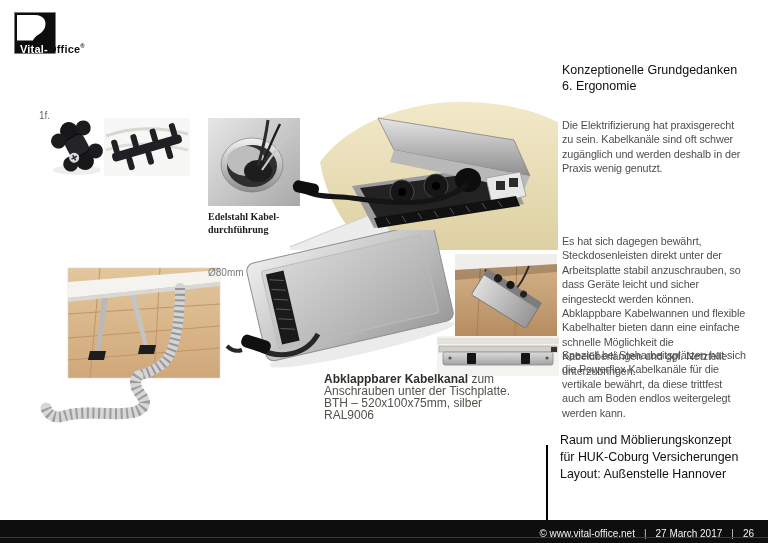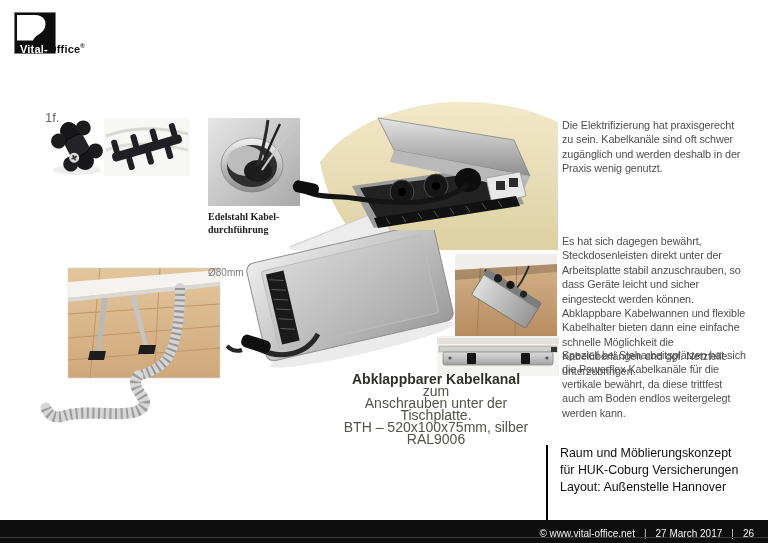--- a/index.html
+++ b/index.html
@@ -11,35 +11,35 @@
 
   
   .logo{left:14px;top:12px;width:160px;height:48px;}
   .logo svg{position:absolute;left:0;top:0;}
   .logo-text{position:absolute;left:6px;top:31px;font-weight:bold;font-size:11px;letter-spacing:0.2px;white-space:nowrap;}
   .lt-white{color:#ffffff;}
   .lt-black{color:#111111;}
   .lt-black sup{font-size:6px;}
 
   
-  .tiny-note{left:45px;top:110px;font-size:13px;color:#666;}
+  .tiny-note{left:39px;top:110px;font-size:10px;color:#666;}
   .grommet-caption{left:208px;top:210px;width:100px;line-height:13px;}
   .grommet-caption .b{font-weight:bold;font-size:10px;color:#1d1d1d;display:block;font-family:Liberation Serif, serif;}
   .grommet-caption .s{font-size:10px;color:#7a7a7a;display:block;margin-top:30px;}
-  .channel-caption{left:338px;top:373px;width:196px;text-align:center;font-size:14px;line-height:12px;color:#52524a;}
+  .channel-caption{left:324px;top:373px;width:196px;text-align:left;font-size:12px;line-height:12px;color:#52524a;}
   .channel-caption .b{font-weight:bold;color:#30302b;}
 
   
   .article-title{left:562px;top:62px;width:190px;font-size:12.5px;line-height:16px;color:#0f0f0f;font-weight:500;}
   .article-title div{display:block;}
   .para{left:562px;width:186px;font-size:10.8px;line-height:14.4px;color:#4e4e4e;letter-spacing:-0.1px;}
   .p1{top:118px;}
   .p2{top:193px;margin-top:41px;}
   .p3{top:348px;}
-  .project-info{left:560px;top:445px;width:190px;font-size:12.4px;line-height:17px;color:#101010;}
+  .project-info{left:560px;top:432px;width:190px;font-size:12.4px;line-height:17px;color:#101010;}
   .divider-line{left:546px;top:445px;width:2px;height:75px;background:#000;}
 
   
   .footer-bar{
     left:0;top:520px;width:768px;height:23px;background:#0e0e0e;color:#f2f2f2;
     display:flex;align-items:center;justify-content:flex-end;gap:9px;
     font-size:10px;padding-top:4px;box-sizing:border-box;padding-right:14px;
   }
   .footer-bar span{white-space:nowrap;}
   .footer-sep{color:#cfcfcf;}
@@ -264,20 +264,24 @@
     <span class="b">durchführung</span>
     <span class="s">Ø80mm</span>
   </div>
 
   <div class="abs channel-caption">
     <div><span class="b">Abklappbarer Kabelkanal</span><span> zum</span></div>
     <div>Anschrauben unter der Tischplatte.</div>
     <div>BTH – 520x100x75mm, silber RAL9006</div>
   </div>
 
+  <div class="abs article-title">
+    <div>Konzeptionelle Grundgedanken</div>
+    <div>6. Ergonomie</div>
+  </div>
   <div class="abs para p1">Die Elektrifizierung hat praxisgerecht zu sein. Kabelkanäle sind oft schwer zugänglich und werden deshalb in der Praxis wenig genutzt.</div>
   <div class="abs para p2">Es hat sich dagegen bewährt, Steckdosenleisten direkt unter der Arbeitsplatte stabil anzuschrauben, so dass Geräte leicht und sicher eingesteckt werden können. Abklappbare Kabelwannen und flexible Kabelhalter bieten dann eine einfache schnelle Möglichkeit die Kabelüberlängen und ggf. Netzteile unterzubringen.</div>
   <div class="abs para p3">Speziell bei Steharbeitsplätzen hat sich die Powerflex Kabelkanäle für die vertikale bewährt, da diese trittfest auch am Boden endlos weitergelegt werden kann.</div>
 
   <div class="abs divider-line"></div>
 
   <div class="abs project-info">
     <div>Raum und Möblierungskonzept</div>
     <div>für HUK-Coburg Versicherungen</div>
     <div>Layout: Außenstelle Hannover</div>

